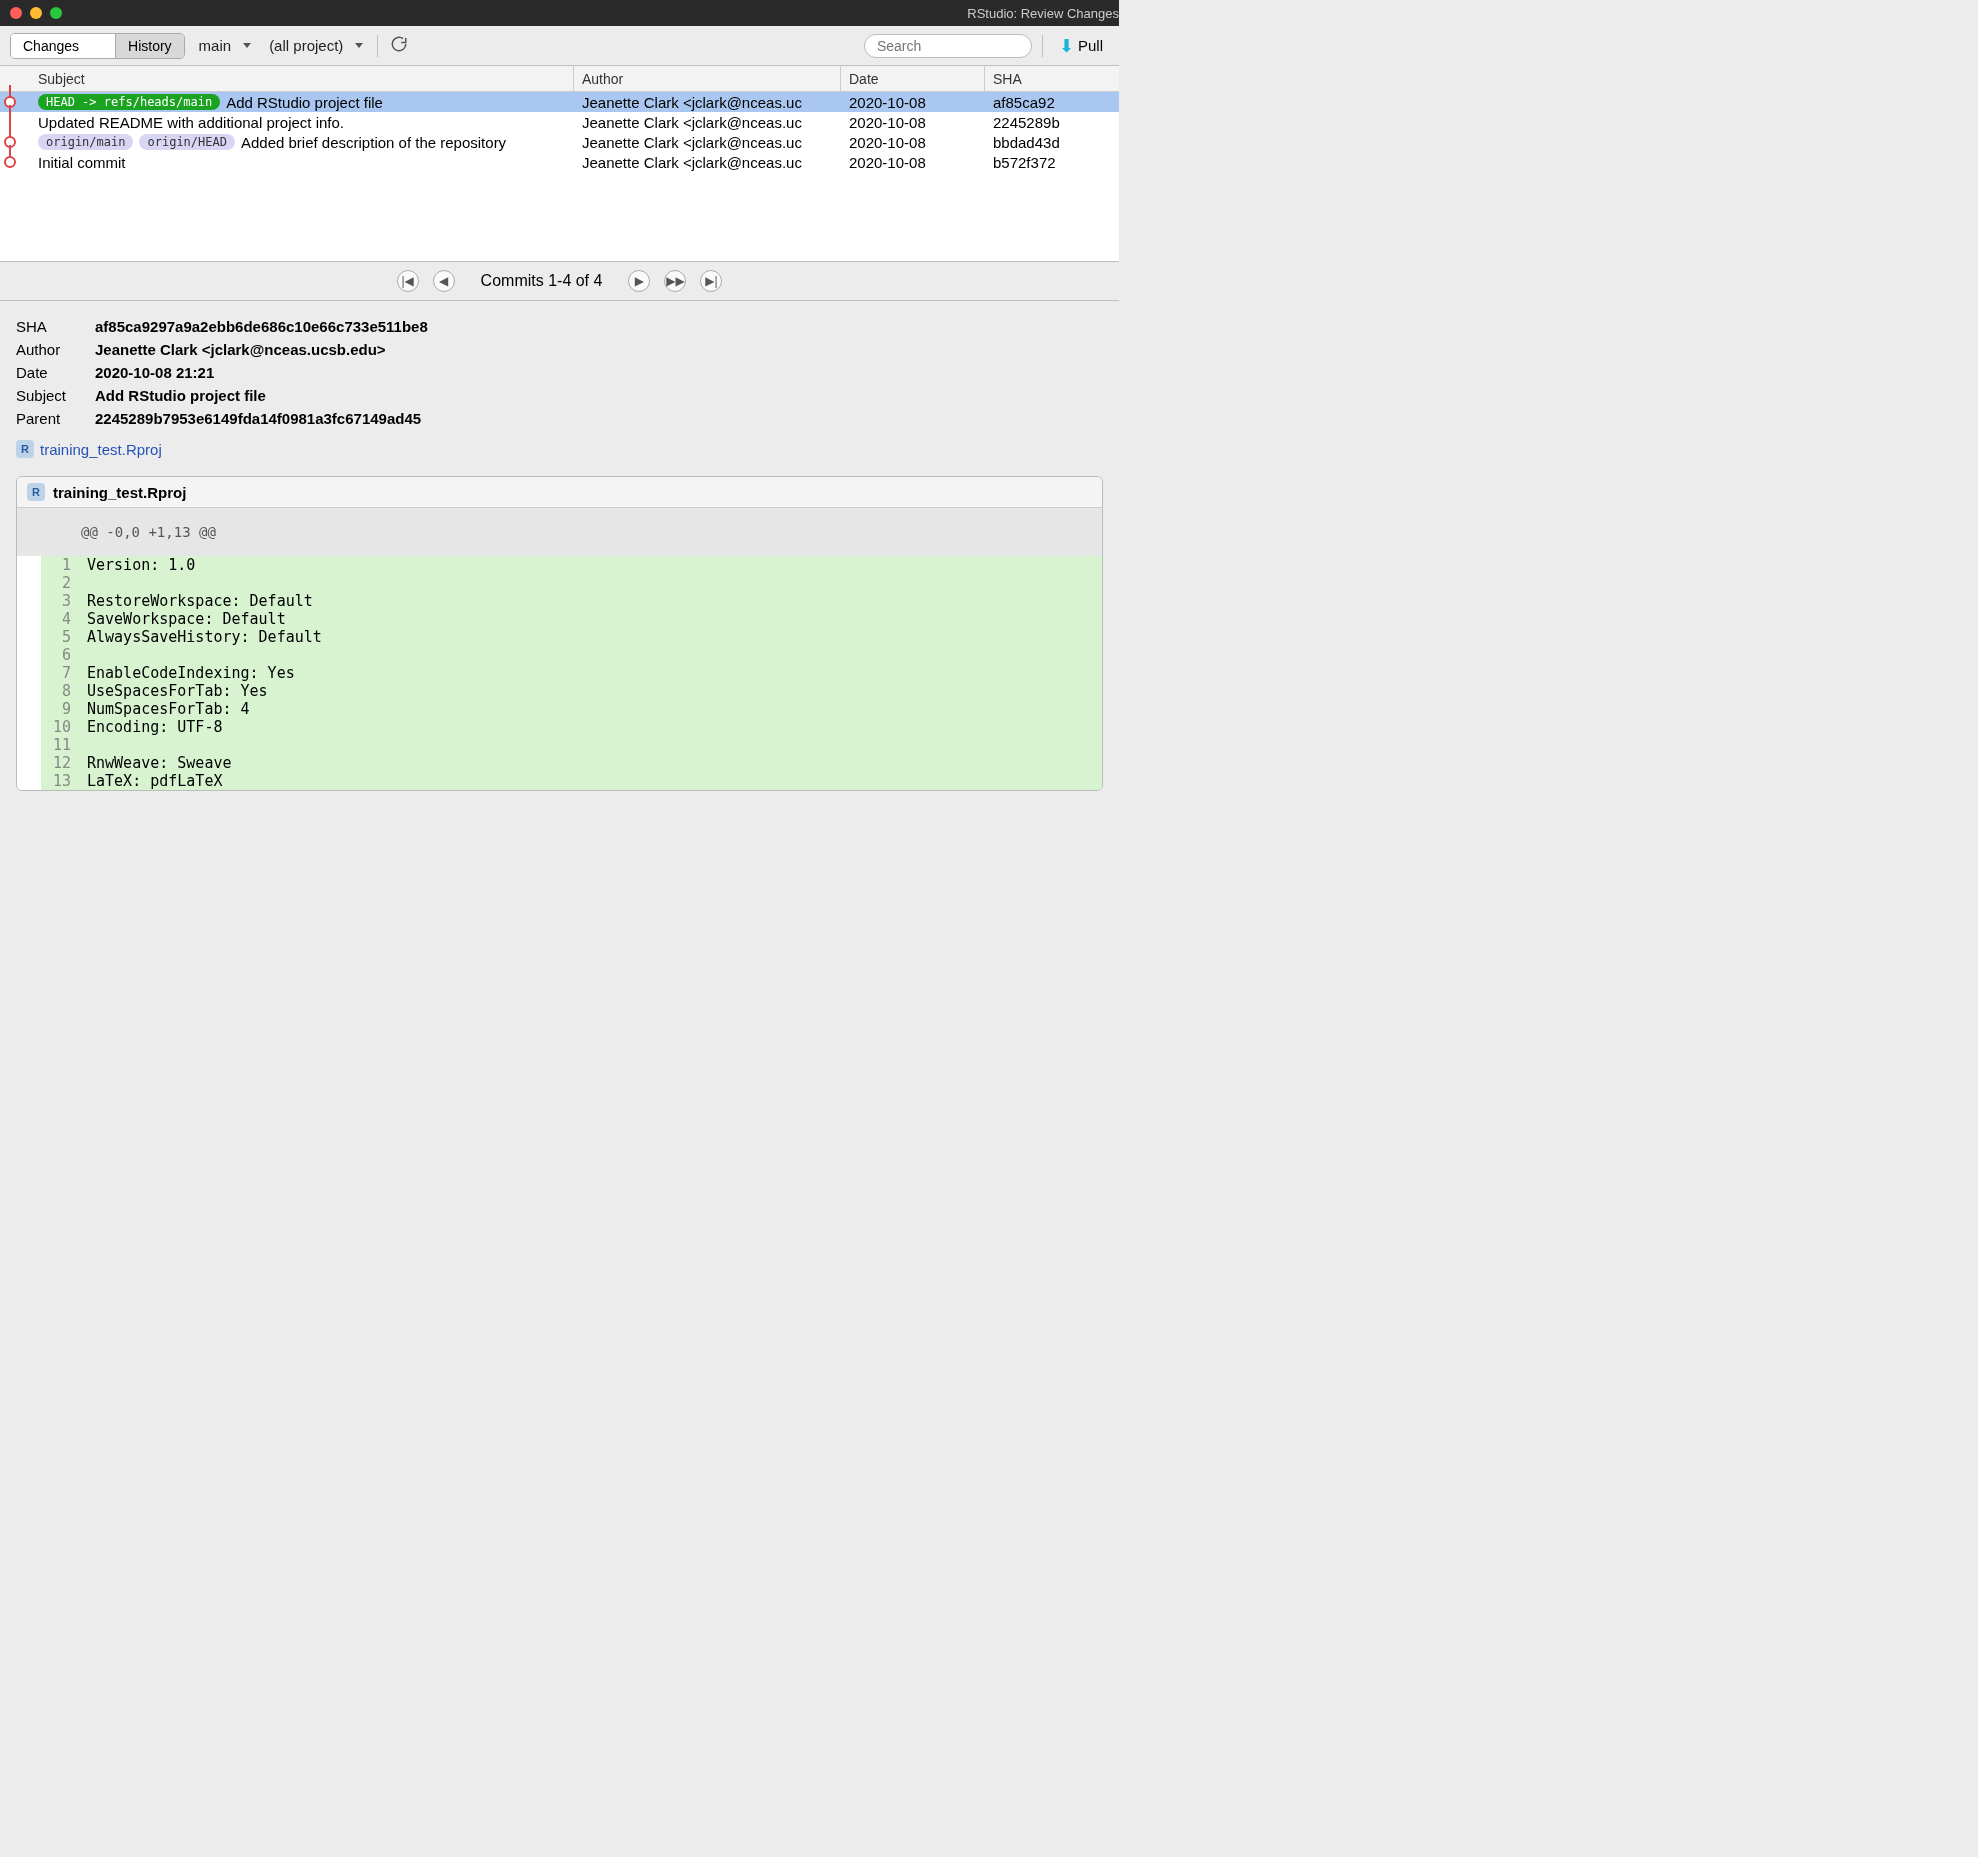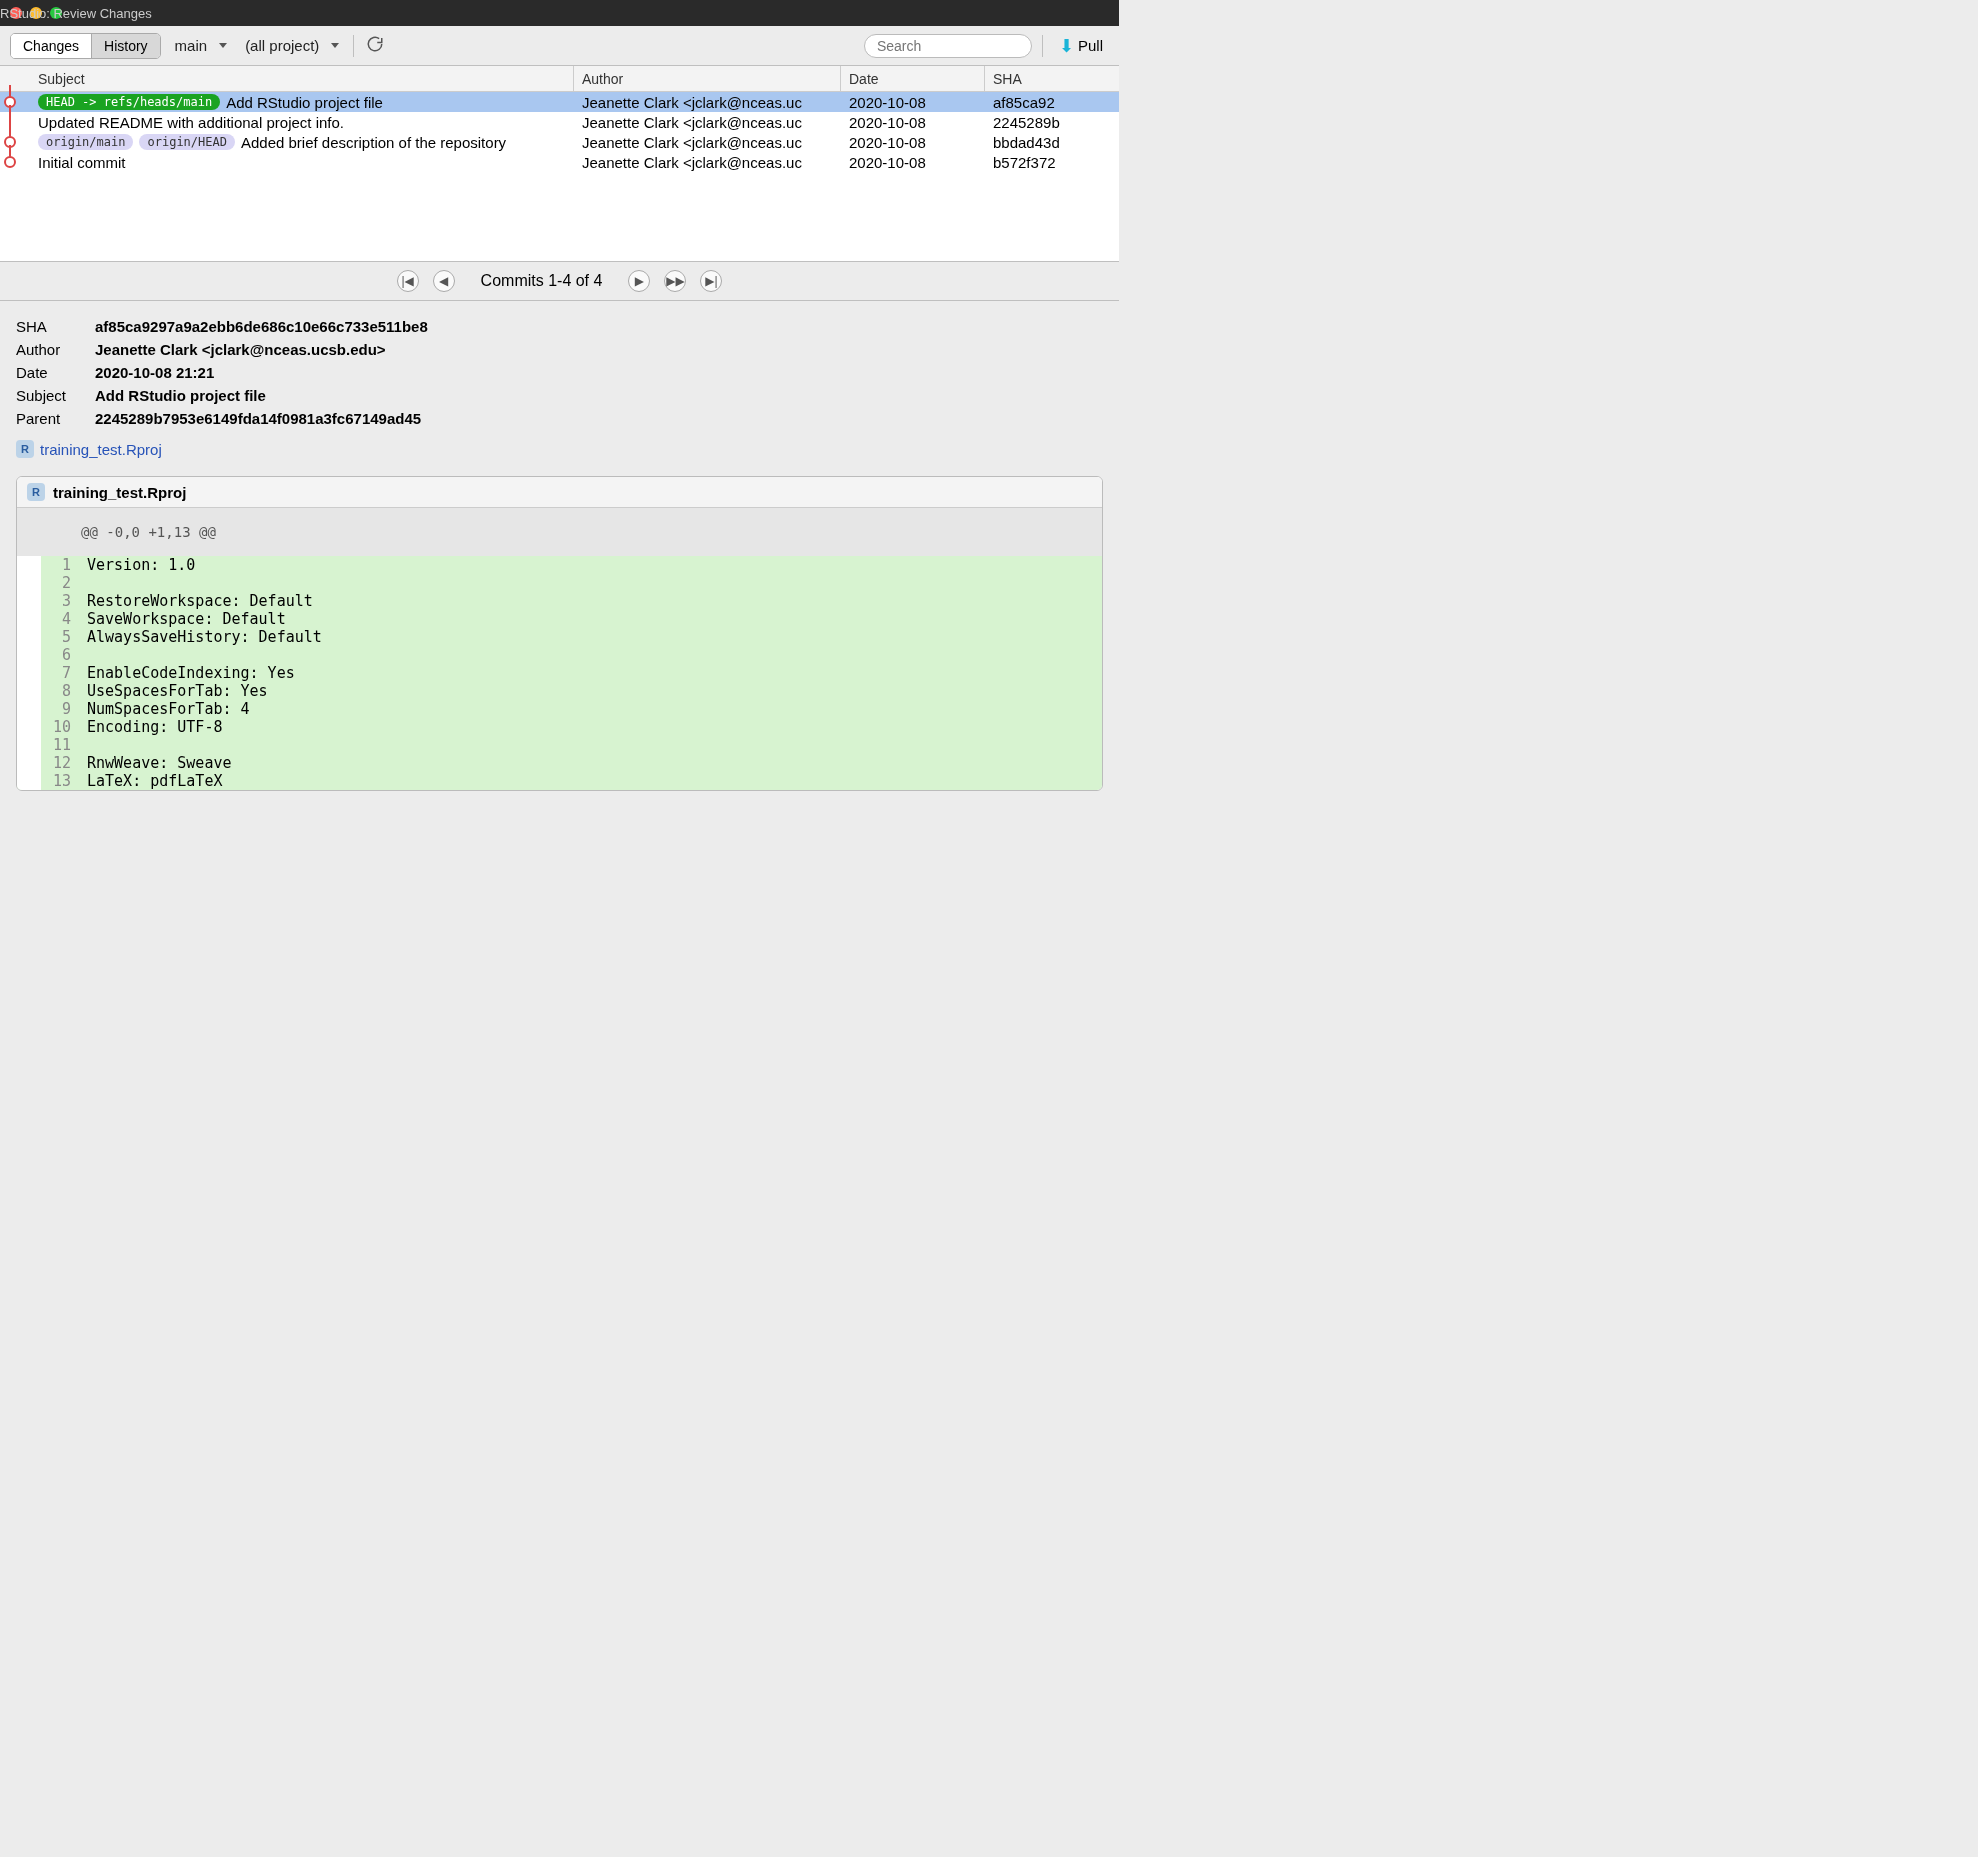--- a/index.html
+++ b/index.html
@@ -19,39 +19,40 @@
     align-items: center;
     padding: 0 10px;
     position: relative;
   }
   .traffic { display: flex; gap: 8px; align-items: center; }
   .traffic span { width: 12px; height: 12px; border-radius: 50%; display: inline-block; }
   .t-red { background: #ff5f57; }
   .t-yel { background: #febc2e; }
   .t-grn { background: #28c840; }
   .titlebar-title {
-    position: absolute; left: 0; right: 0; text-align: left;
+    position: absolute; left: 0; right: 0; text-align: right;
     font-size: 13px; color: #ccc; pointer-events: none;
   }
   
   .toolbar {
     background: #ececec;
     border-bottom: 1px solid #bfbfbf;
     height: 40px;
     display: flex;
     align-items: center;
     padding: 0 10px;
     gap: 10px;
   }
   .seg {
     display: inline-flex;
     border: 1px solid #aaa;
     border-radius: 5px;
     overflow: hidden;
     background: #fff;
+    gap: 24px;
   }
   .seg button {
     border: none; background: #fff; padding: 4px 12px; font-size: 14px;
     cursor: pointer;
   }
   .seg button + button { border-left: 1px solid #aaa; }
   .seg button.active { background: #d8d8d8; }
   .branch-sel, .commits-sel {
     display: inline-flex; align-items: center; gap: 10px;
     font-size: 15px; color: #222; cursor: pointer;

